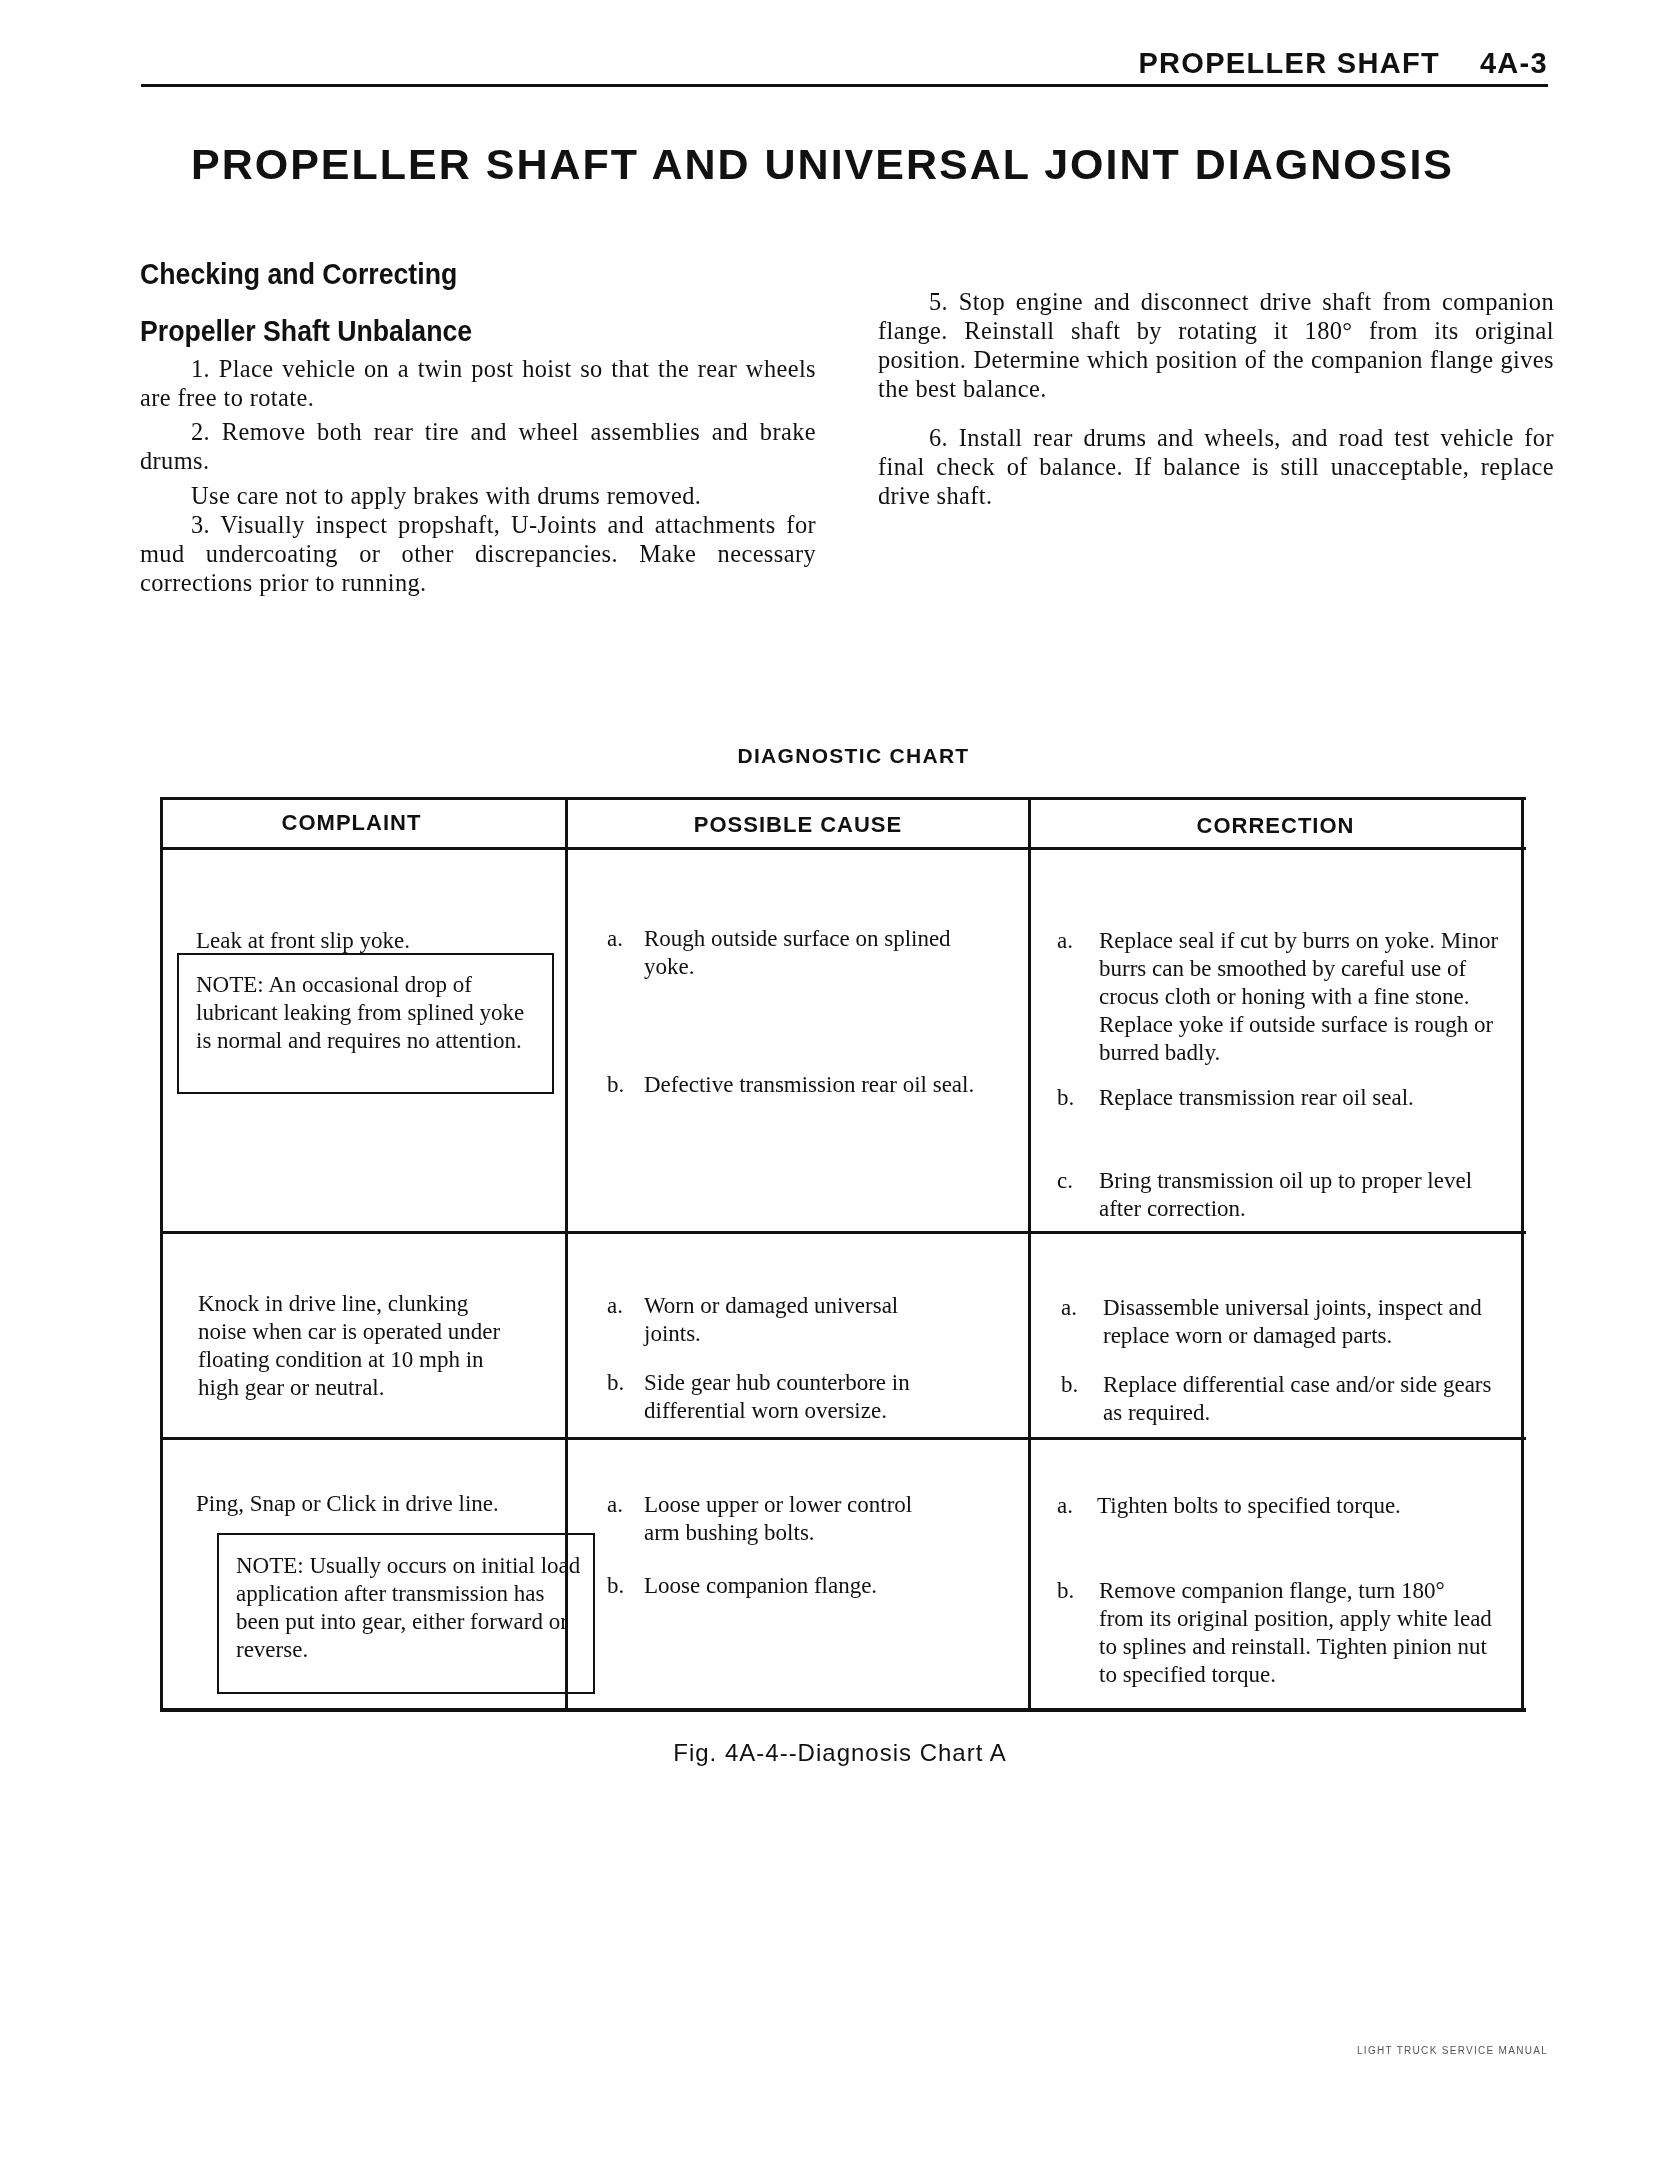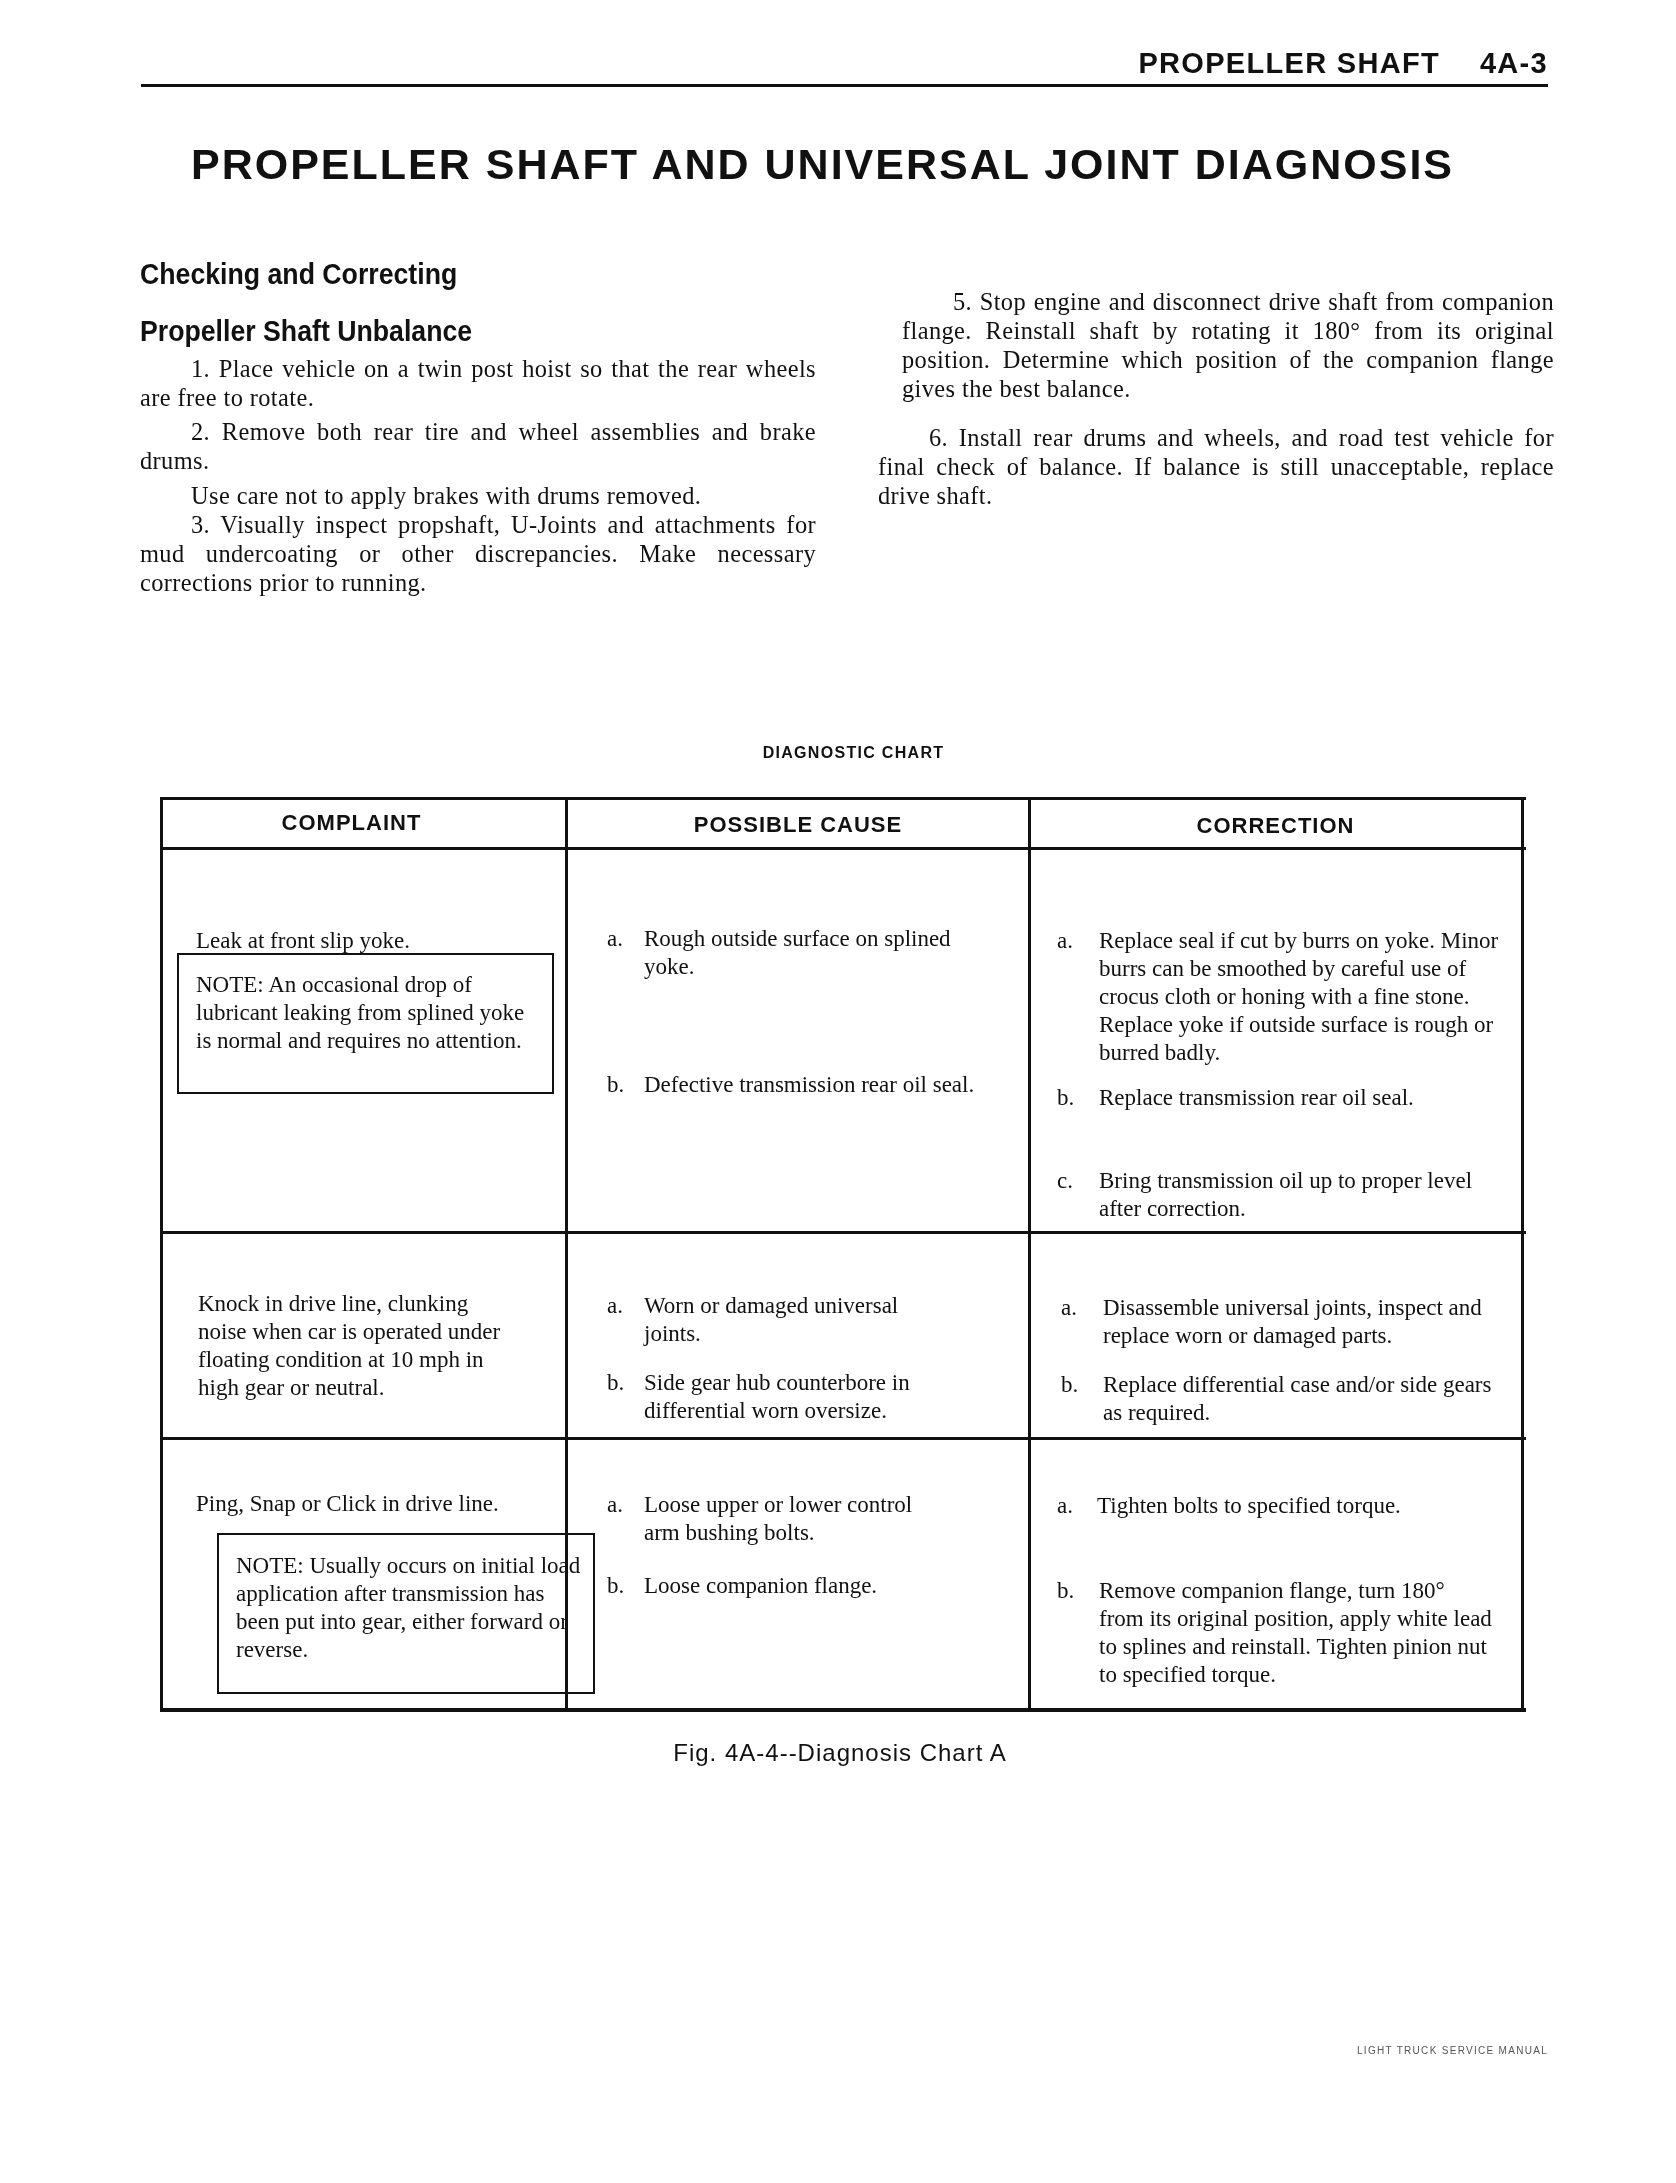--- a/index.html
+++ b/index.html
@@ -11,24 +11,24 @@
   
   #running-header { left: 1166px; top: 47px; width: 382px; height: 33px; font-weight: bold; font-size: 29px; letter-spacing: 1.3px; display: flex; justify-content: flex-end; gap: 40px; white-space: nowrap; }
   #header-rule { left: 141px; top: 84px; width: 1407px; height: 2.6px; background: #111; }
 
   #page-title { left: 191px; top: 140px; width: 1318px; font-size: 43px; font-weight: bold; letter-spacing: 2px; white-space: nowrap; }
 
   .subhead { font-size: 29px; font-weight: bold; transform: scaleX(0.92); transform-origin: left center; white-space: nowrap; }
   .body-col { font-size: 24.4px; line-height: 29px; text-align: justify; letter-spacing: 0.4px; }
   .body-col p { margin: 0; text-indent: 51px; }
   .body-col p.gap { margin-top: 5.3px; }
-  .body-col p.gap2 { margin-top: 9.2px; margin-left: 24px; }
+  .body-col p.gap2 { margin-top: 9.2px; }
   .body-col p.gap3 { margin-top: 20px; }
 
-  #chart-title { left: 659px; top: 744px; width: 389px; text-align: center; font-size: 16px; font-weight: bold; letter-spacing: 1.3px; }
+  #chart-title { left: 659px; top: 744px; width: 389px; text-align: center; font-size: 21px; font-weight: bold; letter-spacing: 1.3px; }
 
   
   .hline { position: absolute; background: #111; height: 3.3px; }
   .vline { position: absolute; background: #111; width: 2.6px; }
   .thead { font-size: 22px; font-weight: bold; letter-spacing: 1px; text-align: center; position: absolute; }
 
   .cell { position: absolute; font-size: 23px; line-height: 28px; margin-top: 32px; }
   .item { display: flex; }
   .item .mk { width: 37px; flex: 0 0 37px; }
   .item .tx { flex: 1; }

